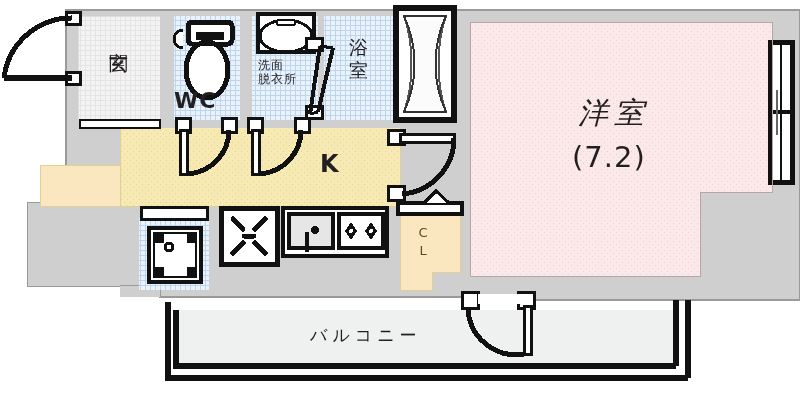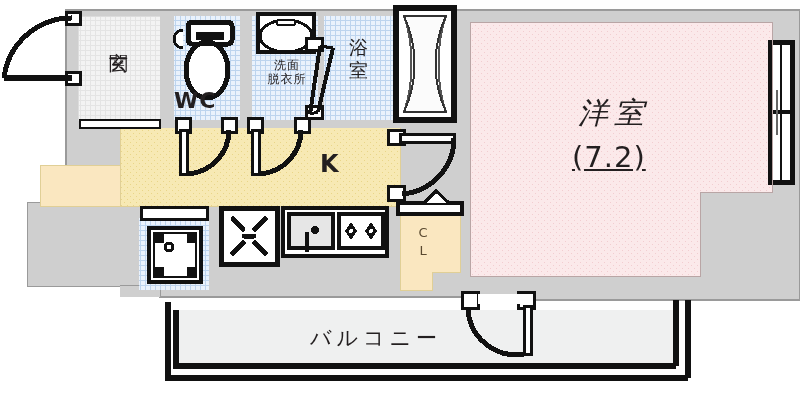--- a/index.html
+++ b/index.html
@@ -4,27 +4,27 @@
 <style>
   html,body{margin:0;padding:0;background:#ffffff;}
   body{width:800px;height:406px;overflow:hidden;
        font-family:"DejaVu Sans","Liberation Sans",sans-serif;}
   #plan{position:relative;width:800px;height:406px;background:#ffffff;}
   #plan svg{position:absolute;left:0;top:0;}
   .lbl{position:absolute;color:#231f20;white-space:nowrap;
        font-family:"DejaVu Sans","Liberation Sans",sans-serif;}
   .lbl-jp{letter-spacing:2px;}
   .room-main{font-size:30px;letter-spacing:6px;}
-  .room-area{font-size:29px;letter-spacing:1px;text-decoration:underline;}
+  .room-area{font-size:29px;letter-spacing:1px;}
   .room-sm{font-size:19px;line-height:23px;letter-spacing:3px;text-align:center;}
-  .room-xs{font-size:12px;line-height:14px;letter-spacing:1px;text-align:center;}
+  .room-xs{font-size:12px;line-height:14px;letter-spacing:1px;}
   .room-wc{font-size:22px;letter-spacing:1px;font-weight:600;}
   .room-k{font-size:24px;font-weight:600;}
   .room-cl{font-size:13px;line-height:18px;color:#5a4a30;}
-  .room-balcony{font-size:21px;letter-spacing:5px;}
+  .room-balcony{font-size:17px;letter-spacing:5px;}
 </style>
 </head>
 <body>
 
 <div id="plan">
 
   <svg width="800" height="406" viewBox="0 0 800 406" shape-rendering="crispEdges">
     <defs>
       <pattern id="pat-pink" width="6" height="6" patternUnits="userSpaceOnUse">
         <rect width="6" height="6" fill="#fbe9ea"></rect>

